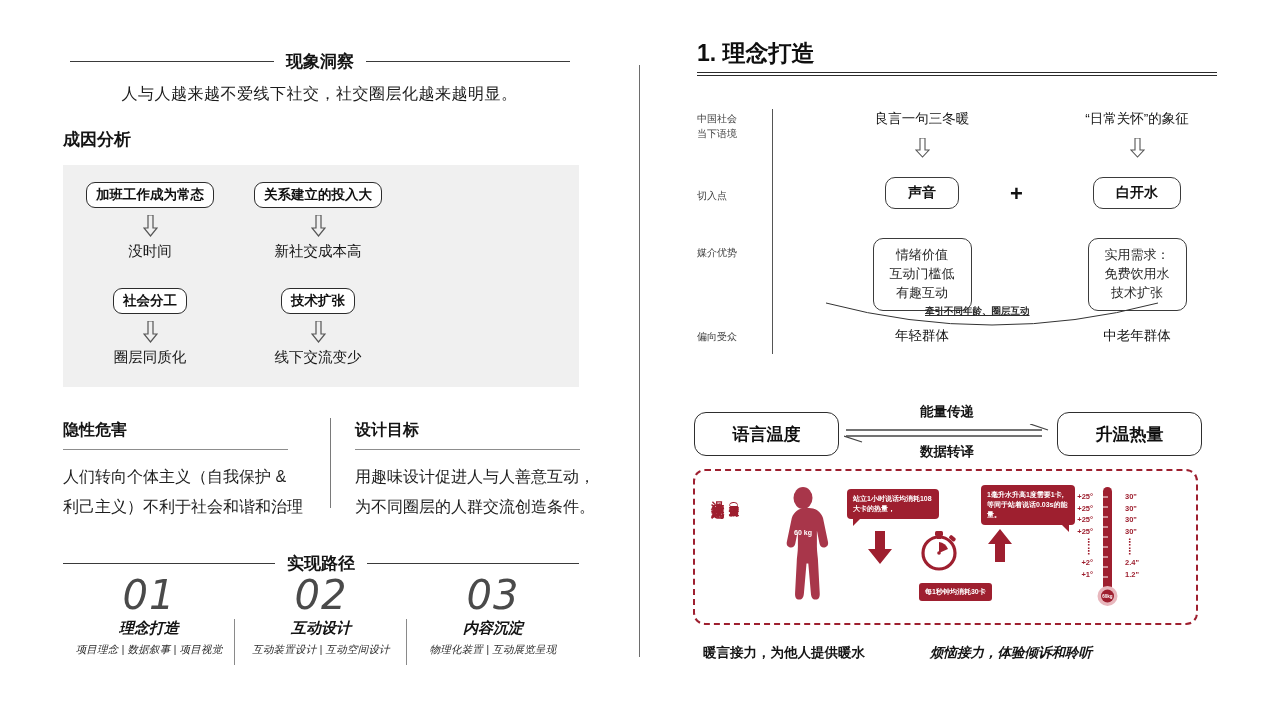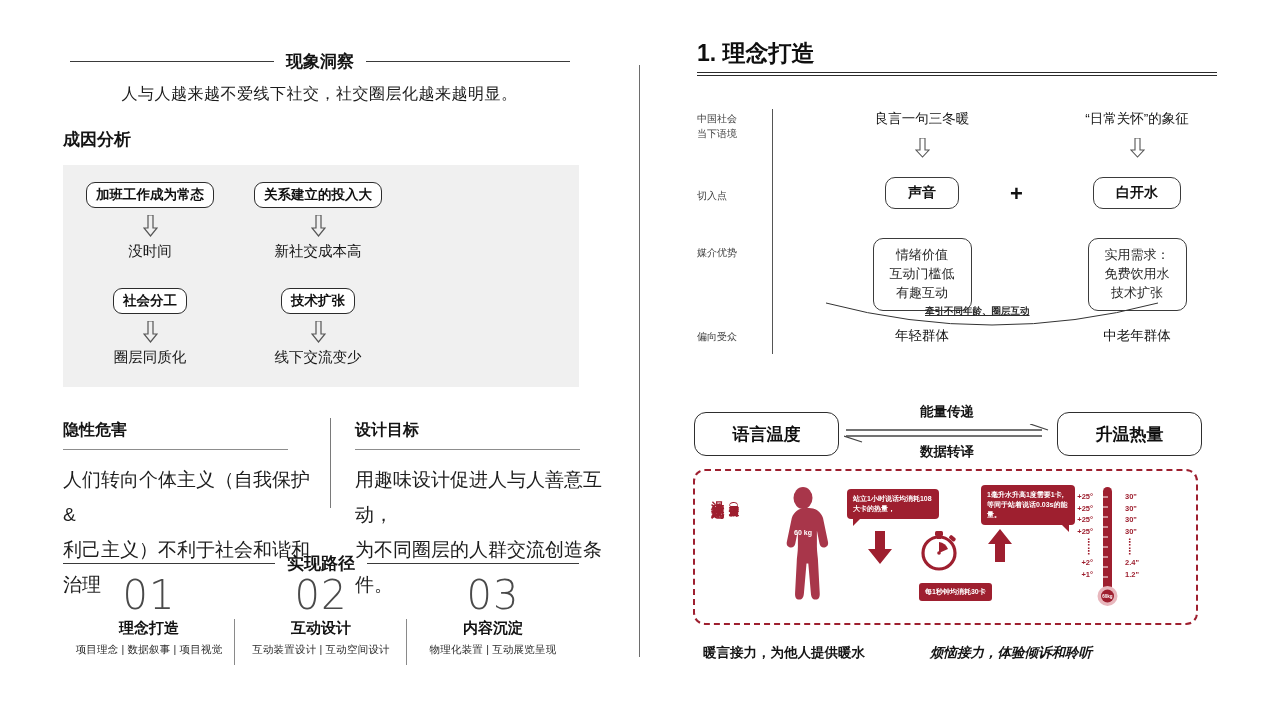--- a/index.html
+++ b/index.html
@@ -54,27 +54,27 @@
   }
   .down-arrow svg{display:block;}
   .res{font-size:14.5px;color:#161616;white-space:nowrap;}
 
   
   .mini-head{
     position:absolute;font-size:16px;font-weight:700;color:#141414;
   }
   .mini-rule{position:absolute;height:1px;background:#8d8d8d;}
   .mini-body{
-    position:absolute;font-size:19px;line-height:1.85;color:#1d1d1d;
+    position:absolute;font-size:16px;line-height:1.85;color:#1d1d1d;
   }
   .vsep{position:absolute;width:1px;background:#7a7a7a;}
 
   
   .steps{position:absolute;left:63px;top:575px;width:516px;display:flex;}
-  .step{flex:1;text-align:center;position:relative;}
+  .step{flex:1;text-align:center;position:relative;font-style:italic;}
   .step .num{
     font-size:40px;color:#4a4a4a;font-weight:300;line-height:1;
     letter-spacing:1px;font-family:"DejaVu Sans",sans-serif;
   }
   .step .nm{font-size:15px;font-weight:700;margin-top:4px;color:#121212;}
   .step .sub{font-size:10.5px;color:#2b2b2b;margin-top:5px;letter-spacing:.2px;}
   .step-sep{position:absolute;top:44px;width:1px;height:46px;background:#8a8a8a;}
 
   
   .right-panel{position:absolute;left:639px;top:0;width:641px;height:720px;}

